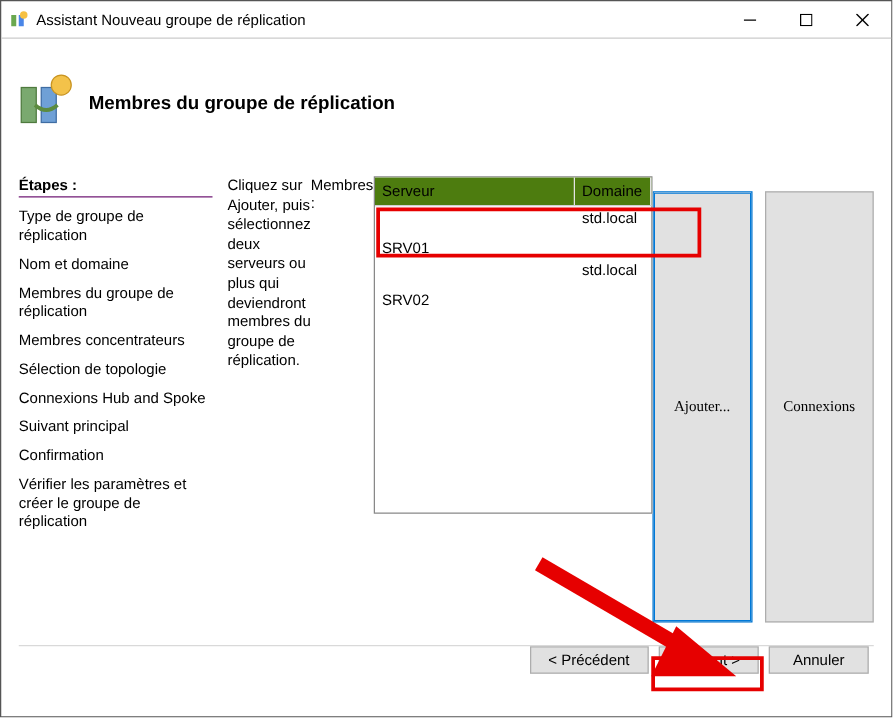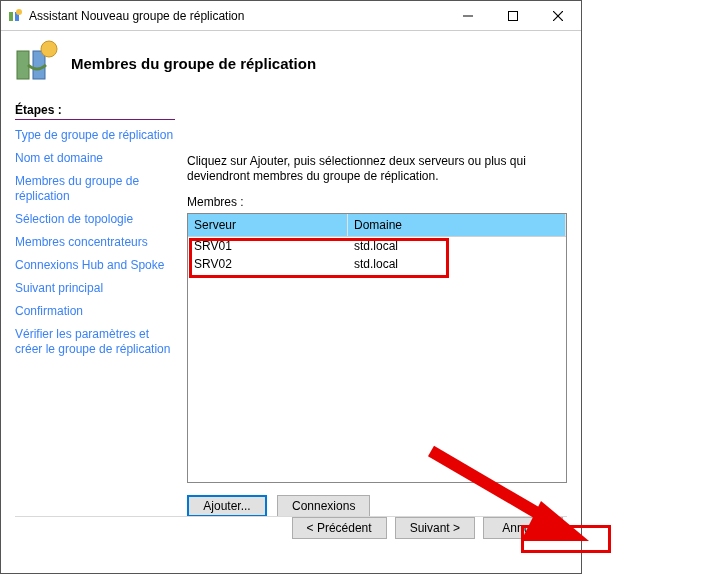--- a/index.html
+++ b/index.html
@@ -1,44 +1,44 @@
 <!DOCTYPE html>
 <html><head>
 <meta charset="utf-8">
 <style>
   * { box-sizing: border-box; }
   html,body { margin:0; padding:0; font-family: "Segoe UI", Tahoma, sans-serif; font-size:12px; color:#000; background:#fff; }
-  .window { width:582px; height:574px; border:1px solid #555; background:#fff; position:relative; display:flex; flex-direction:column; }
+  .window { width:714px; height:574px; border:1px solid #555; background:#fff; position:relative; display:flex; flex-direction:column;gap:19px; }
   .titlebar { height:30px; display:flex; align-items:center; border-bottom:1px solid #ccc; padding:0 0 0 6px; }
   .titlebar .icon { width:16px; height:16px; margin-right:6px; }
   .titlebar .title { flex:1; font-size:12px; }
   .winbtns { display:flex; height:100%; }
   .winbtn { width:45px; display:flex; align-items:center; justify-content:center; color:#333; }
   .winbtn.close { width:46px; }
   .header { display:flex; align-items:center; padding:8px 12px 16px 12px; }
   .header .bigicon { width:48px; height:48px; margin-right:10px; }
   .header .h1 { font-size:15px; font-weight:bold; }
   .body { flex:1; display:flex; padding:0 14px 0 14px; position:relative; }
   .steps { width:160px; padding-top:0; }
   .steps-title-wrap { border-bottom:1px solid #701a75; padding-bottom:2px; margin-bottom:8px; font-weight:bold;}
-  .step { color:#3b82f6; margin:8px 0; line-height:1.25; cursor:default; }
-  .main { flex:1; padding-left:12px; display:flex; flex-direction:column;justify-content:flex-end; }
+  .step { color:#000000; margin:8px 0; line-height:1.25; cursor:default; }
+  .main { flex:1; padding-left:12px; display:flex; flex-direction:row;justify-content:flex-end; }
   .instr { margin-bottom:10px; line-height:1.3; }
   .lbl { margin-bottom:4px; }
   .table-box { border:1px solid #888; height:270px; background:#fff; position:relative; }
   .thead { display:flex; background:#fff; border-bottom:1px solid #d0d0d0; }
-  .th { padding:4px 6px; font-size:12px; border-right:1px solid #e3e3e3; background:#7dd3fc; }
+  .th { padding:4px 6px; font-size:12px; border-right:1px solid #e3e3e3; background:#4d7c0f; }
   .th.c1 { width:160px; }
   .th.c2 { flex:1; }
   .trow { display:flex; }
   .td { padding:2px 6px; font-size:12px; }
-  .td.c1 { width:160px; }
+  .td.c1 { width:160px;margin-top:24px; }
   .td.c2 { flex:1; }
   .highlight-rows { border:3px solid #e60000; position:absolute; left:1px; top:24px; width:260px; height:40px; pointer-events:none; }
-  .row-buttons { margin-top:12px; display:flex; gap:10px; }
+  .row-buttons { margin-top:12px; display:flex; gap:10px;font-family:Liberation Serif, serif; }
   button.std { background:#e1e1e1; border:1px solid #adadad; padding:3px 14px; font-family:inherit; font-size:12px; min-width:80px; }
   button.std.focus { border:1px solid #0078d7; box-shadow: inset 0 0 0 1px #0078d7; }
   .footer { height:56px; border-top:0; display:flex; align-items:center; justify-content:flex-end; padding:0 18px 34px 0; gap:8px; }
   .footer-sep { position:absolute; left:14px; right:14px; bottom:56px; border-top:1px solid #d9d9d9;}
   .arrow-svg { position:absolute; pointer-events:none; }
   .next-highlight { position:absolute; border:3px solid #e60000; pointer-events:none; }
 </style>
 </head>
 <body>
 
@@ -85,22 +85,22 @@
     <div class="h1">Membres du groupe de réplication</div>
   </div>
 
   <div class="body">
 
     <div class="steps">
       <div class="steps-title-wrap">Étapes :</div>
       <div class="step">Type de groupe de réplication</div>
       <div class="step">Nom et domaine</div>
       <div class="step">Membres du groupe de réplication</div>
+      <div class="step">Membres concentrateurs</div>
       <div class="step">Sélection de topologie</div>
-      <div class="step">Membres concentrateurs</div>
       <div class="step">Connexions Hub and Spoke</div>
       <div class="step">Suivant principal</div>
       <div class="step">Confirmation</div>
       <div class="step">Vérifier les paramètres et créer le groupe de réplication</div>
     </div>
 
     <div class="main">
       <div class="instr">Cliquez sur Ajouter, puis sélectionnez deux serveurs ou plus qui deviendront membres du groupe de réplication.</div>
       <div class="lbl">Membres :</div>
 

